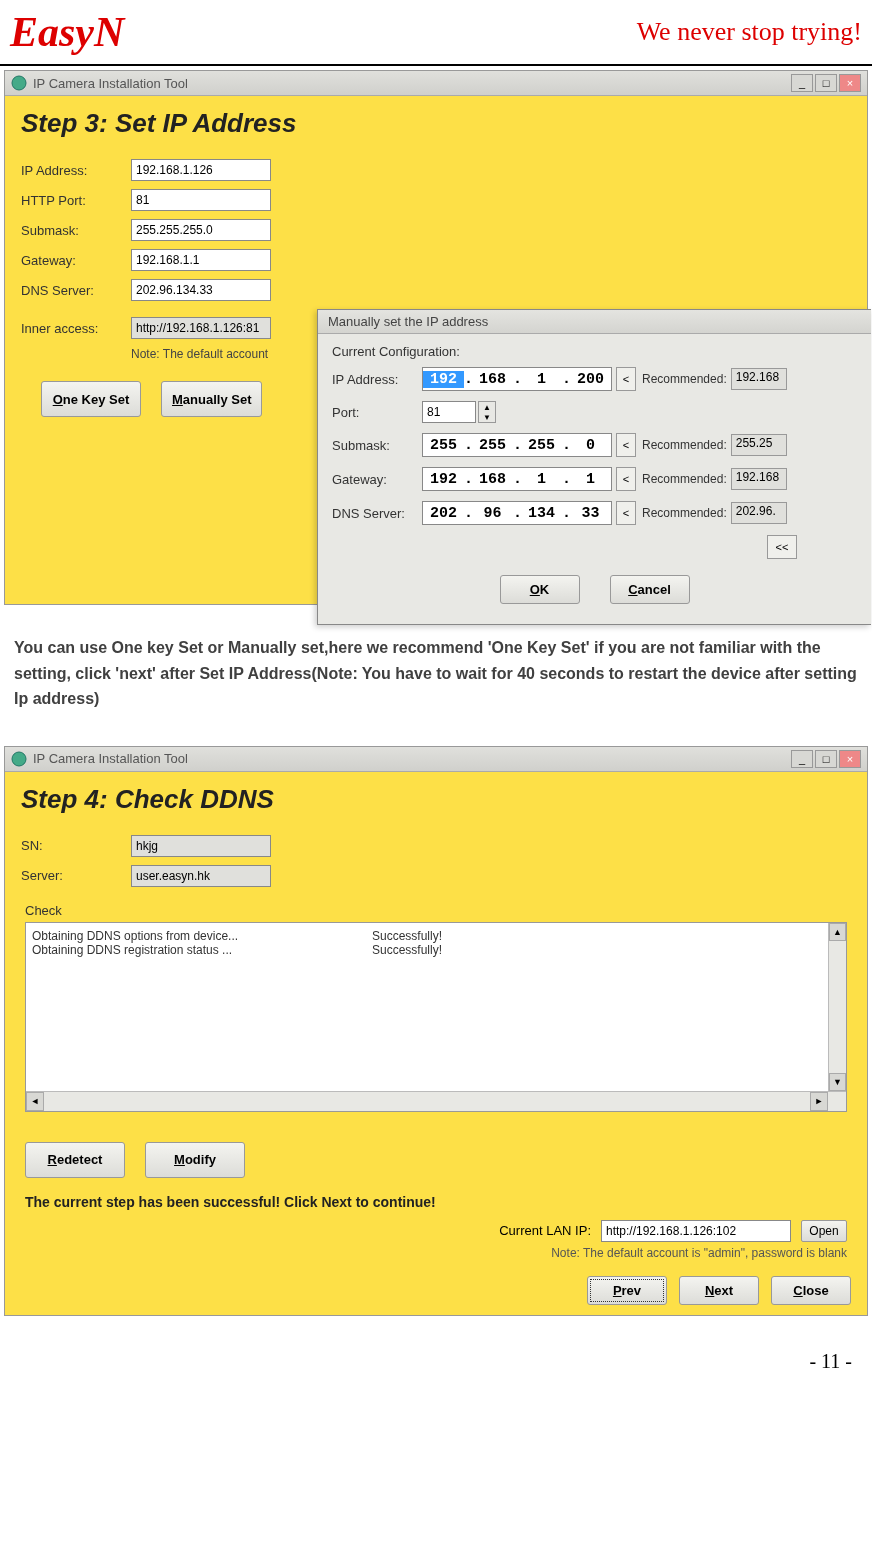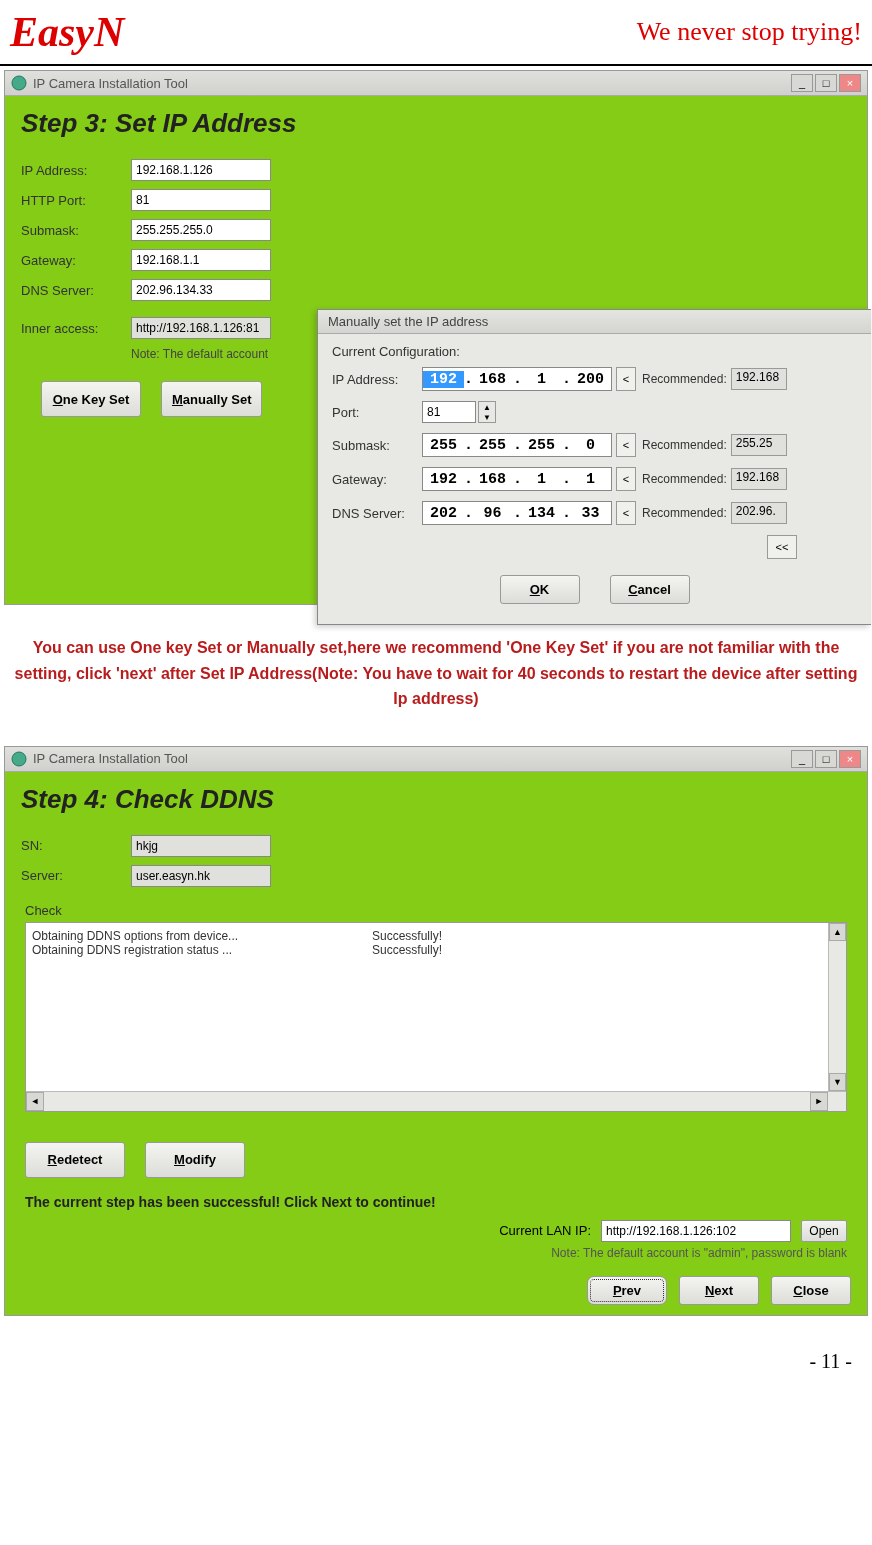--- a/index.html
+++ b/index.html
@@ -2,21 +2,21 @@
 <html><head>
   <meta charset="utf-8">
   <style>
     * { box-sizing: border-box; margin: 0; padding: 0; }
     body { font-family: Arial, sans-serif; background: #fff; width: 872px; }
     
     .page-header { display: flex; justify-content: space-between; align-items: center; padding: 8px 10px; border-bottom: 2px solid #000; }
     .logo { font-family: 'Times New Roman', serif; font-weight: bold; font-size: 42px; color: #d00; font-style: italic; }
     .slogan { font-family: 'Times New Roman', serif; font-size: 26px; color: #d00; }
     
-    .window { background: #84cc16; border: 1px solid #999; margin: 4px 4px 20px 4px; position: relative; }
+    .window { background: #fde047; border: 1px solid #999; margin: 4px 4px 20px 4px; position: relative; }
     .titlebar { background: linear-gradient(#e0e0dc, #d0d0cc); display: flex; align-items: center; padding: 3px 6px; border-bottom: 1px solid #aaa; }
     .titlebar-icon { width: 16px; height: 16px; margin-right: 6px; }
     .titlebar-text { flex: 1; color: #555; font-size: 13px; }
     .titlebar-btn { width: 22px; height: 18px; background: #d8d8d4; border: 1px solid #999; margin-left: 2px; font-size: 11px; display: flex; align-items: center; justify-content: center; cursor: pointer; }
     .titlebar-btn.close { background: #e88; color: #fff; }
     
     .step-title { font-weight: bold; font-size: 26px; font-style: italic; padding: 12px 16px; color: #222; }
     
     .form-area { padding: 8px 16px; position: relative; }
     .form-row { display: flex; align-items: center; margin-bottom: 8px; font-size: 13px; color: #333; }
@@ -42,21 +42,21 @@
     .ip-dot { width: 8px; text-align: center; }
     .arrow-btn { width: 20px; height: 24px; background: #f0f0ec; border: 1px solid #999; margin-left: 4px; font-size: 11px; cursor: pointer; display: flex; align-items: center; justify-content: center; }
     .rec-label { margin-left: 6px; font-size: 12px; color: #333; }
     .rec-field { width: 56px; height: 22px; background: #e0e0dc; border: 1px solid #999; padding: 1px 4px; font-size: 12px; margin-left: 4px; overflow: hidden; white-space: nowrap; }
     .port-input { width: 54px; height: 22px; border: 1px solid #888; background: #fff; padding: 1px 4px; font-size: 12px; }
     .spinner { width: 18px; height: 22px; background: #e8e8e4; border: 1px solid #999; margin-left: 2px; font-size: 8px; display: flex; flex-direction: column; }
     .spinner span { flex: 1; display: flex; align-items: center; justify-content: center; cursor: pointer; }
     .collapse-btn { width: 30px; height: 24px; background: #f0f0ec; border: 1px solid #999; font-size: 11px; cursor: pointer; display: flex; align-items: center; justify-content: center; margin-left: auto; margin-right: 60px; }
     .dialog-btn-row { display: flex; gap: 30px; justify-content: center; margin-top: 16px; padding-bottom: 6px; }
     
-    .instruction { font-weight: bold; font-size: 16px; padding: 10px 14px 30px 14px; line-height: 1.6; color: #b91c1c; text-align: center; }
+    .instruction { font-weight: bold; font-size: 16px; padding: 10px 14px 30px 14px; line-height: 1.6; color: #404040; }
     
     .check-area { padding: 0 20px 10px 20px; }
     .check-label { font-size: 13px; color: #333; margin-bottom: 4px; }
     .log-box { background: #fff; border: 1px solid #999; height: 190px; position: relative; }
     .log-content { padding: 6px; font-size: 12px; color: #333; }
     .log-line { display: flex; }
     .log-msg { width: 340px; }
     .log-status { }
     .vscroll { position: absolute; right: 0; top: 0; bottom: 20px; width: 18px; background: #e8e8e4; border-left: 1px solid #bbb; }
     .vscroll-btn { height: 18px; background: #d8d8d4; border: 1px solid #aaa; font-size: 9px; display: flex; align-items: center; justify-content: center; cursor: pointer; }
@@ -66,21 +66,21 @@
     
     .success-msg { font-weight: bold; font-size: 14px; color: #222; padding: 6px 20px; }
     .lan-row { display: flex; align-items: center; justify-content: flex-end; padding: 4px 20px; font-size: 13px; gap: 10px; }
     .lan-input { width: 190px; height: 22px; border: 1px solid #888; background: #fff; padding: 1px 4px; font-size: 12px; }
     .open-btn { height: 22px; min-width: 46px; background: linear-gradient(#f4f4f0, #dcdcd8); border: 1px solid #999; border-radius: 2px; font-size: 12px; cursor: pointer; }
     .note-text { font-size: 12px; color: #555; text-align: right; padding: 0 20px 6px 20px; }
     
     .page-number { text-align: right; font-family: 'Times New Roman', serif; font-size: 20px; padding: 14px 20px 30px 4px; }
     
     .underline { text-decoration: underline; }
-    .dotted-focus { outline: 1px dotted #333; outline-offset: -4px; border-radius: 7px; }
+    .dotted-focus { outline: 1px dotted #333; outline-offset: -4px; }
   </style>
 </head>
 <body>
 
 <div class="page-header">
   <div class="logo">EasyN</div>
   <div class="slogan">We never stop trying!</div>
 </div>
 
 <div class="window">

